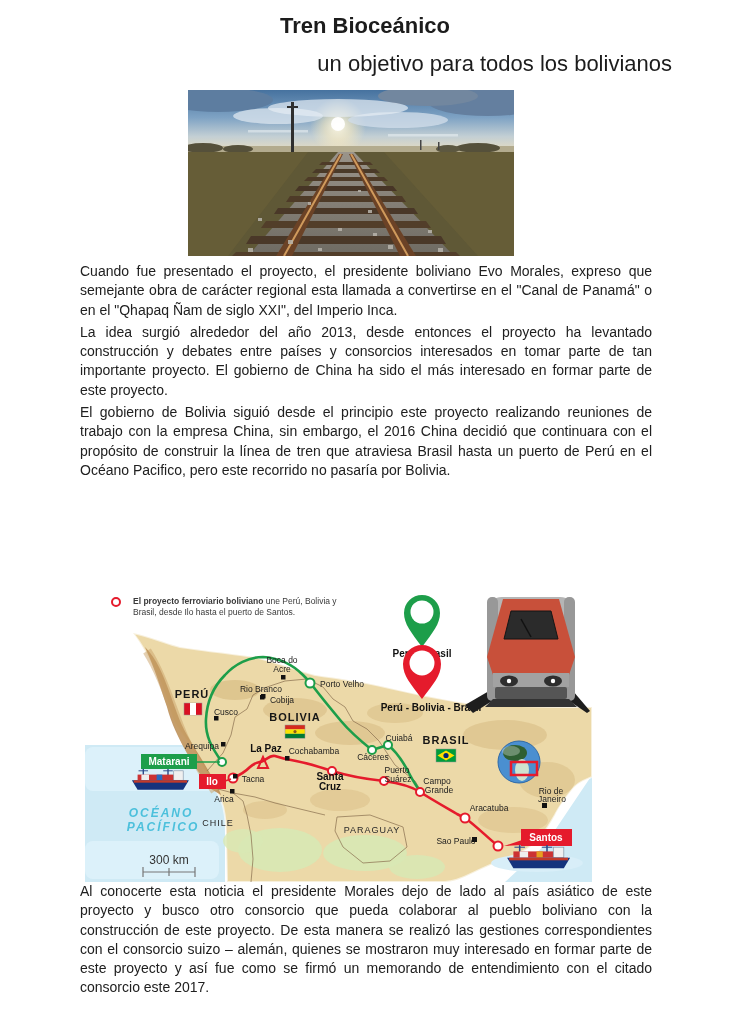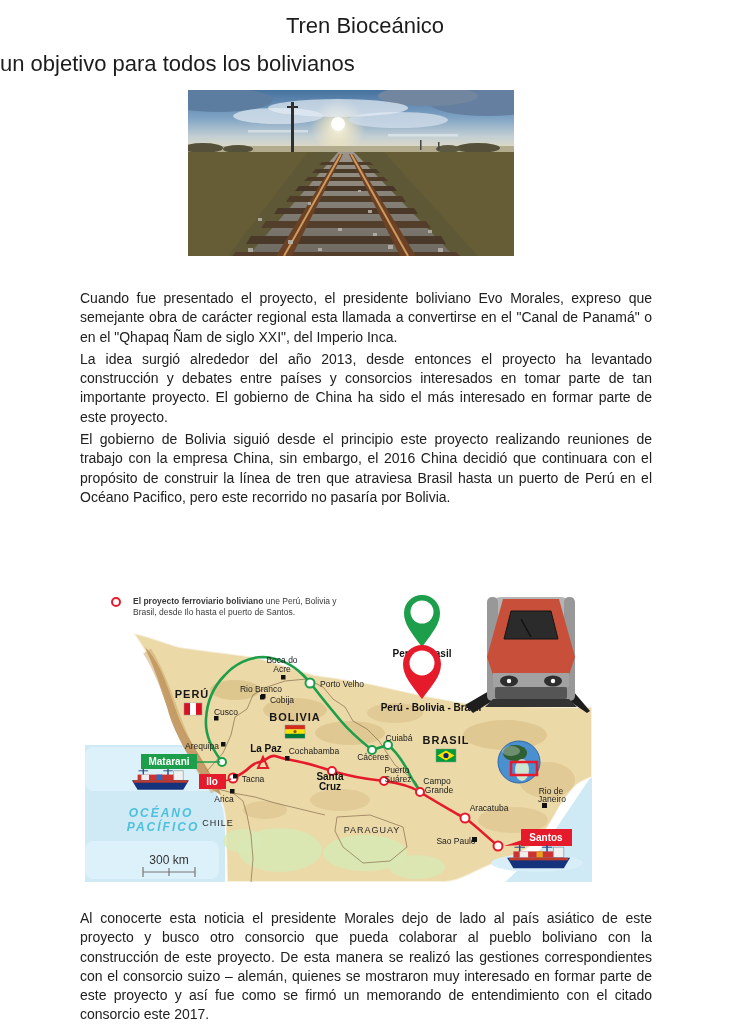--- a/index.html
+++ b/index.html
@@ -1,24 +1,24 @@
 <!DOCTYPE html>
 <html><head>
 <meta charset="utf-8">
 <style>
   html,body{margin:0;padding:0;background:#fff;}
   .page{position:relative;width:730px;height:1024px;background:#ffffff;overflow:hidden;
         font-family:"Liberation Sans", sans-serif;color:#1f1f1f;}
   .title{position:absolute;top:12px;left:0;width:730px;text-align:center;
-         font-size:22px;font-weight:400;line-height:28px;color:#1c1c1c;}
-  .subtitle{position:absolute;top:50px;left:0;width:672px;text-align:left;
+         font-size:22px;font-weight:700;line-height:28px;color:#1c1c1c;}
+  .subtitle{position:absolute;top:50px;left:0;width:672px;text-align:right;
          font-size:22px;font-weight:400;line-height:28px;color:#1c1c1c;}
   .photo{position:absolute;left:188px;top:90px;width:326px;height:166px;}
   .bodytext{position:absolute;left:80px;width:572px;font-size:14px;line-height:19.3px;
-         text-align:justify;color:#202020;margin-top:27px;}
+         text-align:justify;color:#202020;}
   .bodytext p{margin:0 0 3px 0;}
   #top-paragraphs{top:262px;}
   #closing-paragraph{top:882px;}
   .map{position:absolute;left:85px;top:595px;width:507px;height:287px;}
   .map svg{position:absolute;left:0;top:0;font-family:"Liberation Sans", sans-serif;}
   .map-legend{position:absolute;left:26px;top:1px;width:238px;font-size:8.5px;
          line-height:10.5px;color:#3a3a3a;}
   .legend-item{display:flex;gap:12px;margin-bottom:3px;}
   .ring{flex:0 0 auto;width:6px;height:6px;border-radius:50%;border:2px solid #e51b2c;
          background:#fff;margin-top:1px;}

